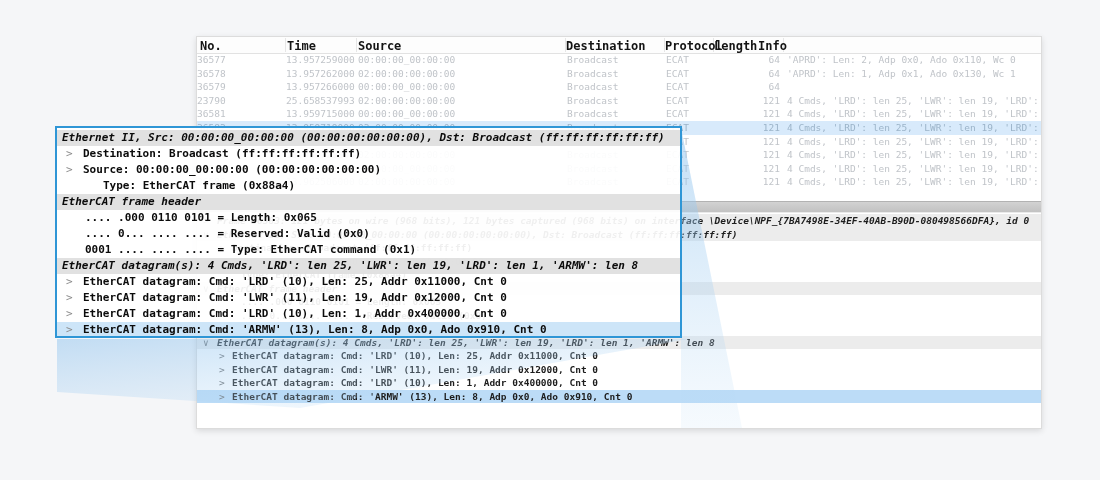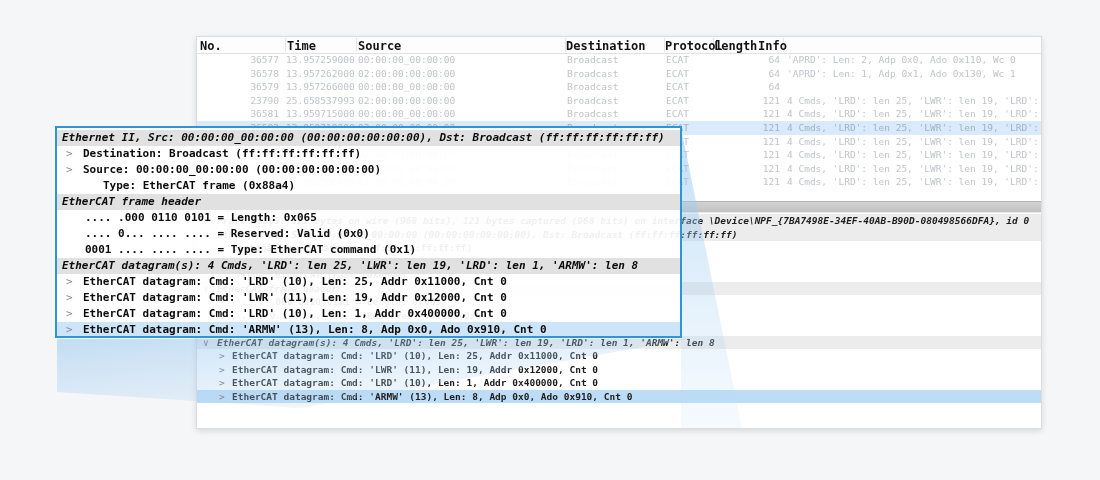--- a/index.html
+++ b/index.html
@@ -16,21 +16,21 @@
   .h-label{position:absolute;top:2px;white-space:pre;}
   .h-0{left:3px}.h-1{left:90px}.h-2{left:161px}.h-3{left:369px}.h-4{left:468px}.h-5{left:517px}.h-6{left:561px}
   .hsep{position:absolute;top:1px;bottom:1px;width:1px;background:#e6e6e6;}
   .hsep-1{left:88px}.hsep-2{left:159px}.hsep-3{left:368px}.hsep-4{left:467px}.hsep-5{left:516px}.hsep-6{left:586px}
 
   
   .pkt-rows{position:absolute;top:16px;left:0;right:0;overflow:hidden;}
   .pkt-row{display:flex;height:13.6px;line-height:13.6px;font-size:9.5px;color:#c0c4c9;
            white-space:pre;overflow:hidden;}
   .pkt-row.selected{background:#d8eafb;color:#9cb4c9;}
-  .c-no{width:88px;text-align:right;padding-right:6px;box-sizing:border-box;padding-left:15px;}
+  .c-no{width:88px;text-align:left;padding-right:6px;box-sizing:border-box;}
   .c-time{width:71px;padding-left:1px;box-sizing:border-box;}
   .c-source{width:209px;padding-left:2px;box-sizing:border-box;}
   .c-dest{width:99px;padding-left:2px;box-sizing:border-box;}
   .c-proto{width:49px;padding-left:2px;box-sizing:border-box;}
   .c-len{width:70px;text-align:right;padding-right:3px;box-sizing:border-box;}
   .c-info{flex:1;padding-left:4px;overflow:hidden;}
 
   
   .splitter{position:absolute;top:164px;left:0;right:0;height:10px;
             background:linear-gradient(#d2d2d2,#c2c2c2);

